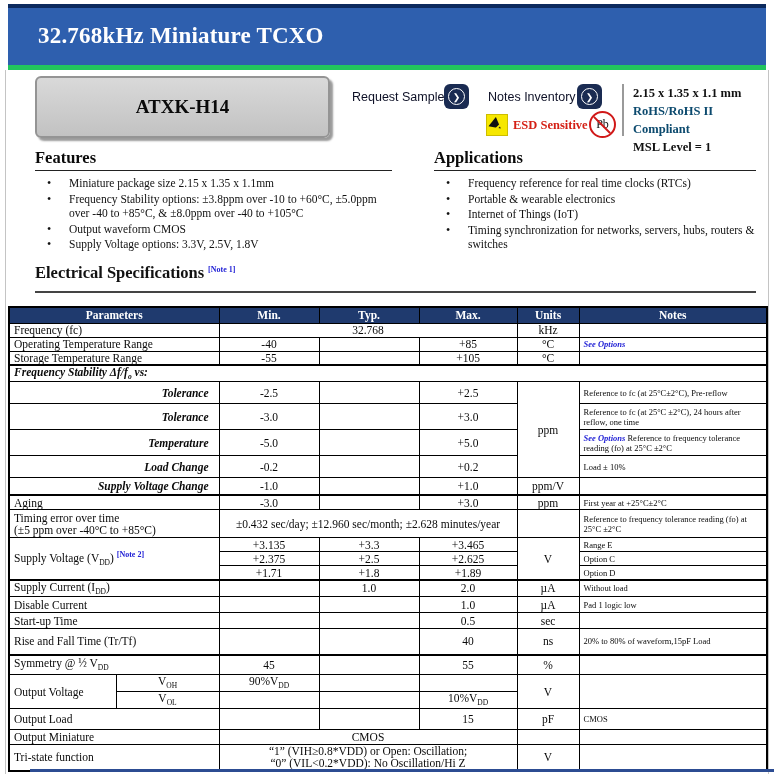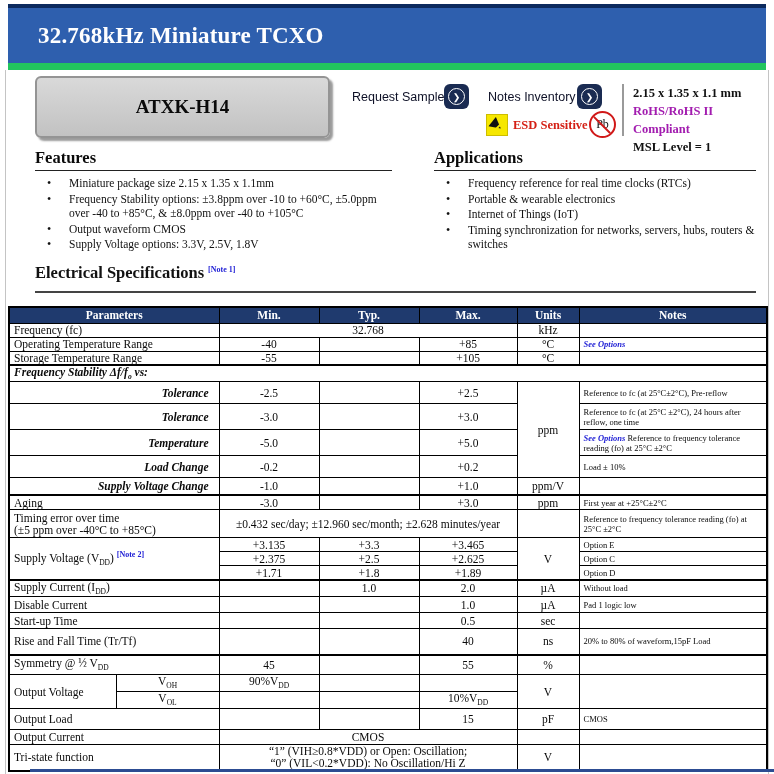--- a/index.html
+++ b/index.html
@@ -4,21 +4,21 @@
 <style>
   * { margin:0; padding:0; box-sizing:border-box; }
   html,body { width:774px; height:774px; background:#ffffff; overflow:hidden;
               font-family:"Liberation Serif","DejaVu Serif",serif; color:#111; }
 
   
   .page-edge { position:absolute; width:1px; background:#c4c4c4; top:70px; height:704px; }
 
   
   .banner { position:absolute; left:8px; top:4px; width:758px; height:66px;
-            background:#2e5fae; border-top:4px solid #0c2a5e; border-bottom:7px solid #22c55e; }
+            background:#2e5fae; border-top:4px solid #0c2a5e; border-bottom:5px solid #22c55e; }
   .banner h1 { color:#fff; font-size:23px; font-weight:bold; padding:15px 0 0 30px; letter-spacing:.2px; }
 
   
   .part-box { position:absolute; left:35px; top:76px; width:295px; height:62px;
               background:linear-gradient(#d9d9d9,#c2c2c2); border:2px solid #949494;
               border-radius:6px; box-shadow:3px 3px 2px #9b9b9b;
               display:flex; align-items:center; justify-content:center; }
   .part-box span { font-size:19px; font-weight:bold; color:#0a0a0a; }
 
   
@@ -39,21 +39,21 @@
   .esd-label { position:absolute; left:513px; top:118px; color:#d42015; font-weight:bold; font-size:12.5px; }
   .pb-badge { position:absolute; left:589px; top:111px; width:27px; height:27px;
               border:2px solid #d01818; border-radius:50%; display:flex; align-items:center;
               justify-content:center; overflow:hidden; }
   .pb-badge em { font-style:normal; font-size:12px; color:#111; }
   .pb-slash { position:absolute; left:11px; top:-2px; width:2px; height:30px; background:#d01818;
               transform:rotate(-45deg); }
   .hdr-divider { position:absolute; left:622px; top:84px; width:1.5px; height:52px; background:#9a9a9a; }
   .dim-block { position:absolute; left:633px; top:84px; width:134px; }
   .dim-block div { font-size:12.5px; font-weight:bold; line-height:18px; }
-  .dim-rohs { color:#a21caf; }
+  .dim-rohs { color:#0c4a6e; }
 
   
   .section { position:absolute; }
   .section h2 { font-size:16.5px; font-weight:bold; color:#0a0a0a;
                 border-bottom:1.5px solid #222; padding-bottom:2px; }
   .section ul { list-style:none; margin-top:5px; }
   .section li { position:relative; font-size:11.5px; line-height:14.5px; padding-left:34px; margin-bottom:1px; }
   .section li::before { content:"\2022"; position:absolute; left:12px; font-size:12px; }
 
   .spec-head { position:absolute; left:35px; top:263px; }
@@ -248,21 +248,21 @@
       <td class="num" colspan="3">±0.432 sec/day; ±12.960 sec/month; ±2.628 minutes/year</td>
       <td class="units"></td>
       <td class="note">Reference to frequency tolerance reading (fo) at 25°C ±2°C</td>
     </tr>
     <tr class="h14">
       <td class="param" colspan="2" rowspan="3"><span>Supply Voltage (V</span><sub>DD</sub><span>) </span><sup class="note-ref">[Note 2]</sup></td>
       <td class="num">+3.135</td>
       <td class="num">+3.3</td>
       <td class="num">+3.465</td>
       <td class="units" rowspan="3">V</td>
-      <td class="note">Option E</td>
+      <td class="note">Range E</td>
     </tr>
     <tr class="h14">
       <td class="num">+2.375</td>
       <td class="num">+2.5</td>
       <td class="num">+2.625</td>
       <td class="note">Option C</td>
     </tr>
     <tr class="h14">
       <td class="num">+1.71</td>
       <td class="num">+1.8</td>
@@ -326,21 +326,21 @@
     </tr>
     <tr class="h21">
       <td class="param" colspan="2">Output Load</td>
       <td class="num"></td>
       <td class="num"></td>
       <td class="num">15</td>
       <td class="units">pF</td>
       <td class="note">CMOS</td>
     </tr>
     <tr class="h15">
-      <td class="param" colspan="2">Output Current</td>
+      <td class="param" colspan="2">Output Miniature</td>
       <td class="num" colspan="3">CMOS</td>
       <td class="units"></td>
       <td class="note"></td>
     </tr>
     <tr class="h26">
       <td class="param" colspan="2">Tri-state function</td>
       <td class="num two-line" colspan="3">
         <div>“1” (VIH≥0.8*VDD) or Open: Oscillation;</div>
         <div>“0” (VIL&lt;0.2*VDD): No Oscillation/Hi Z</div>
       </td>

